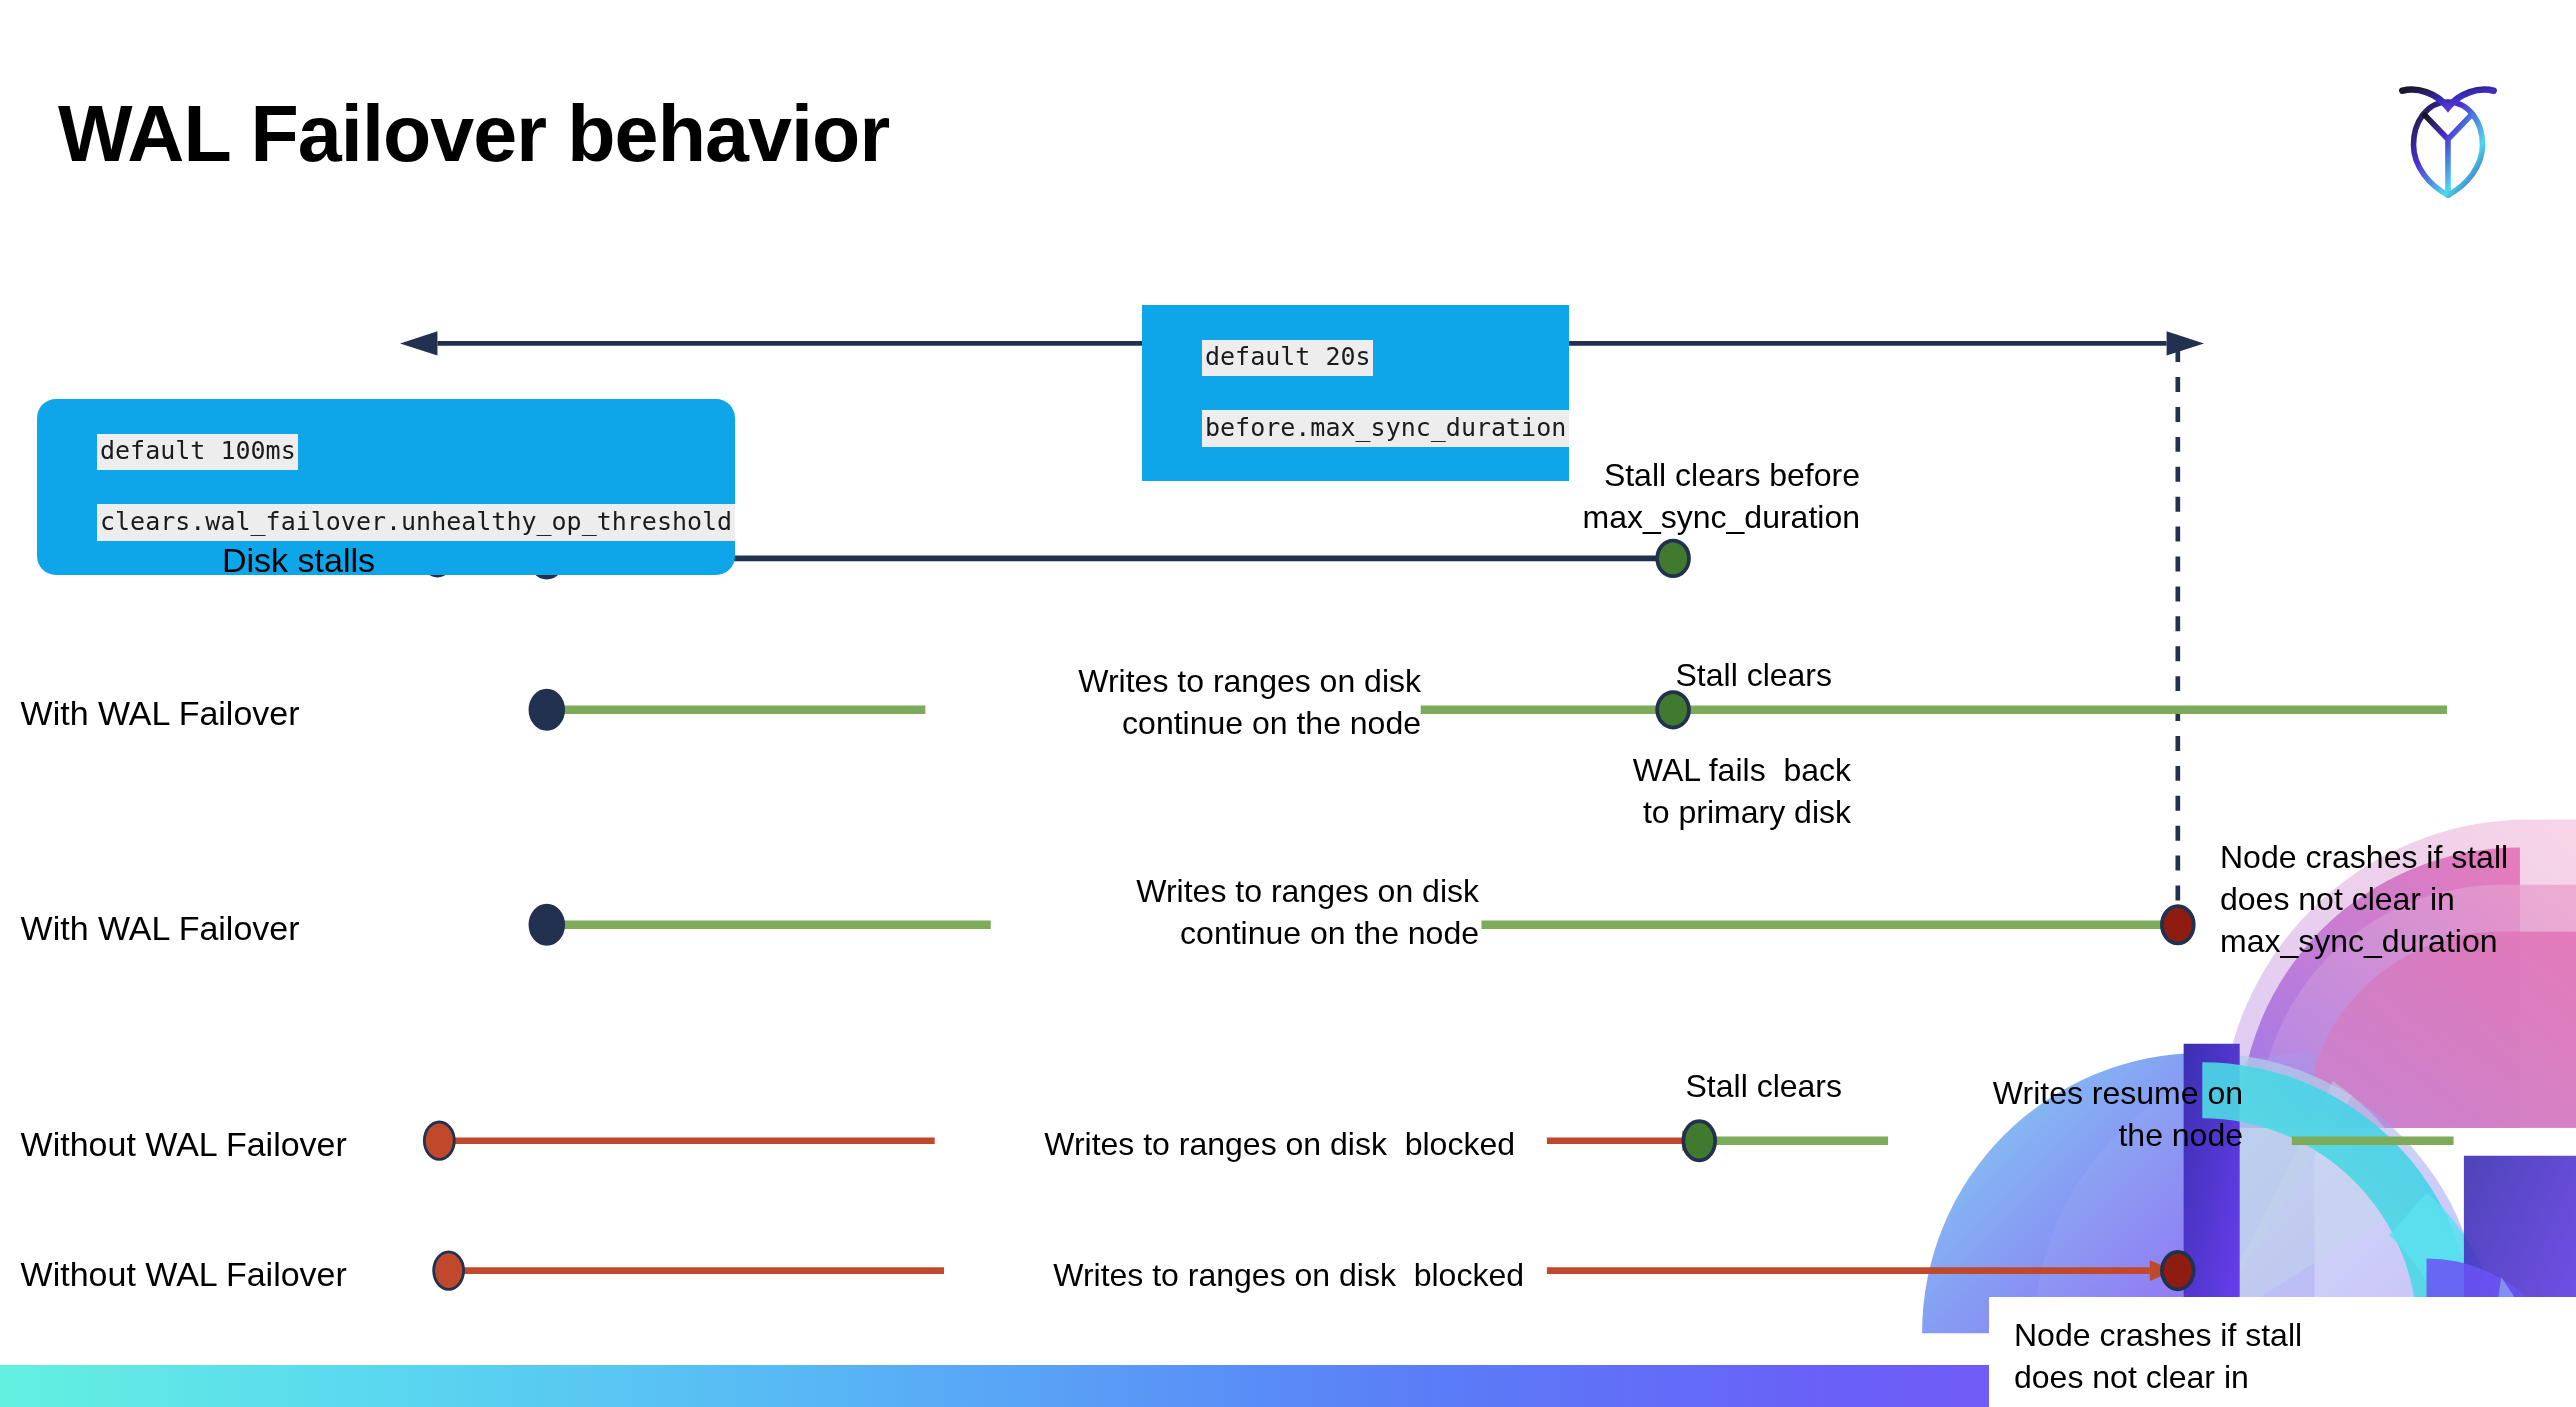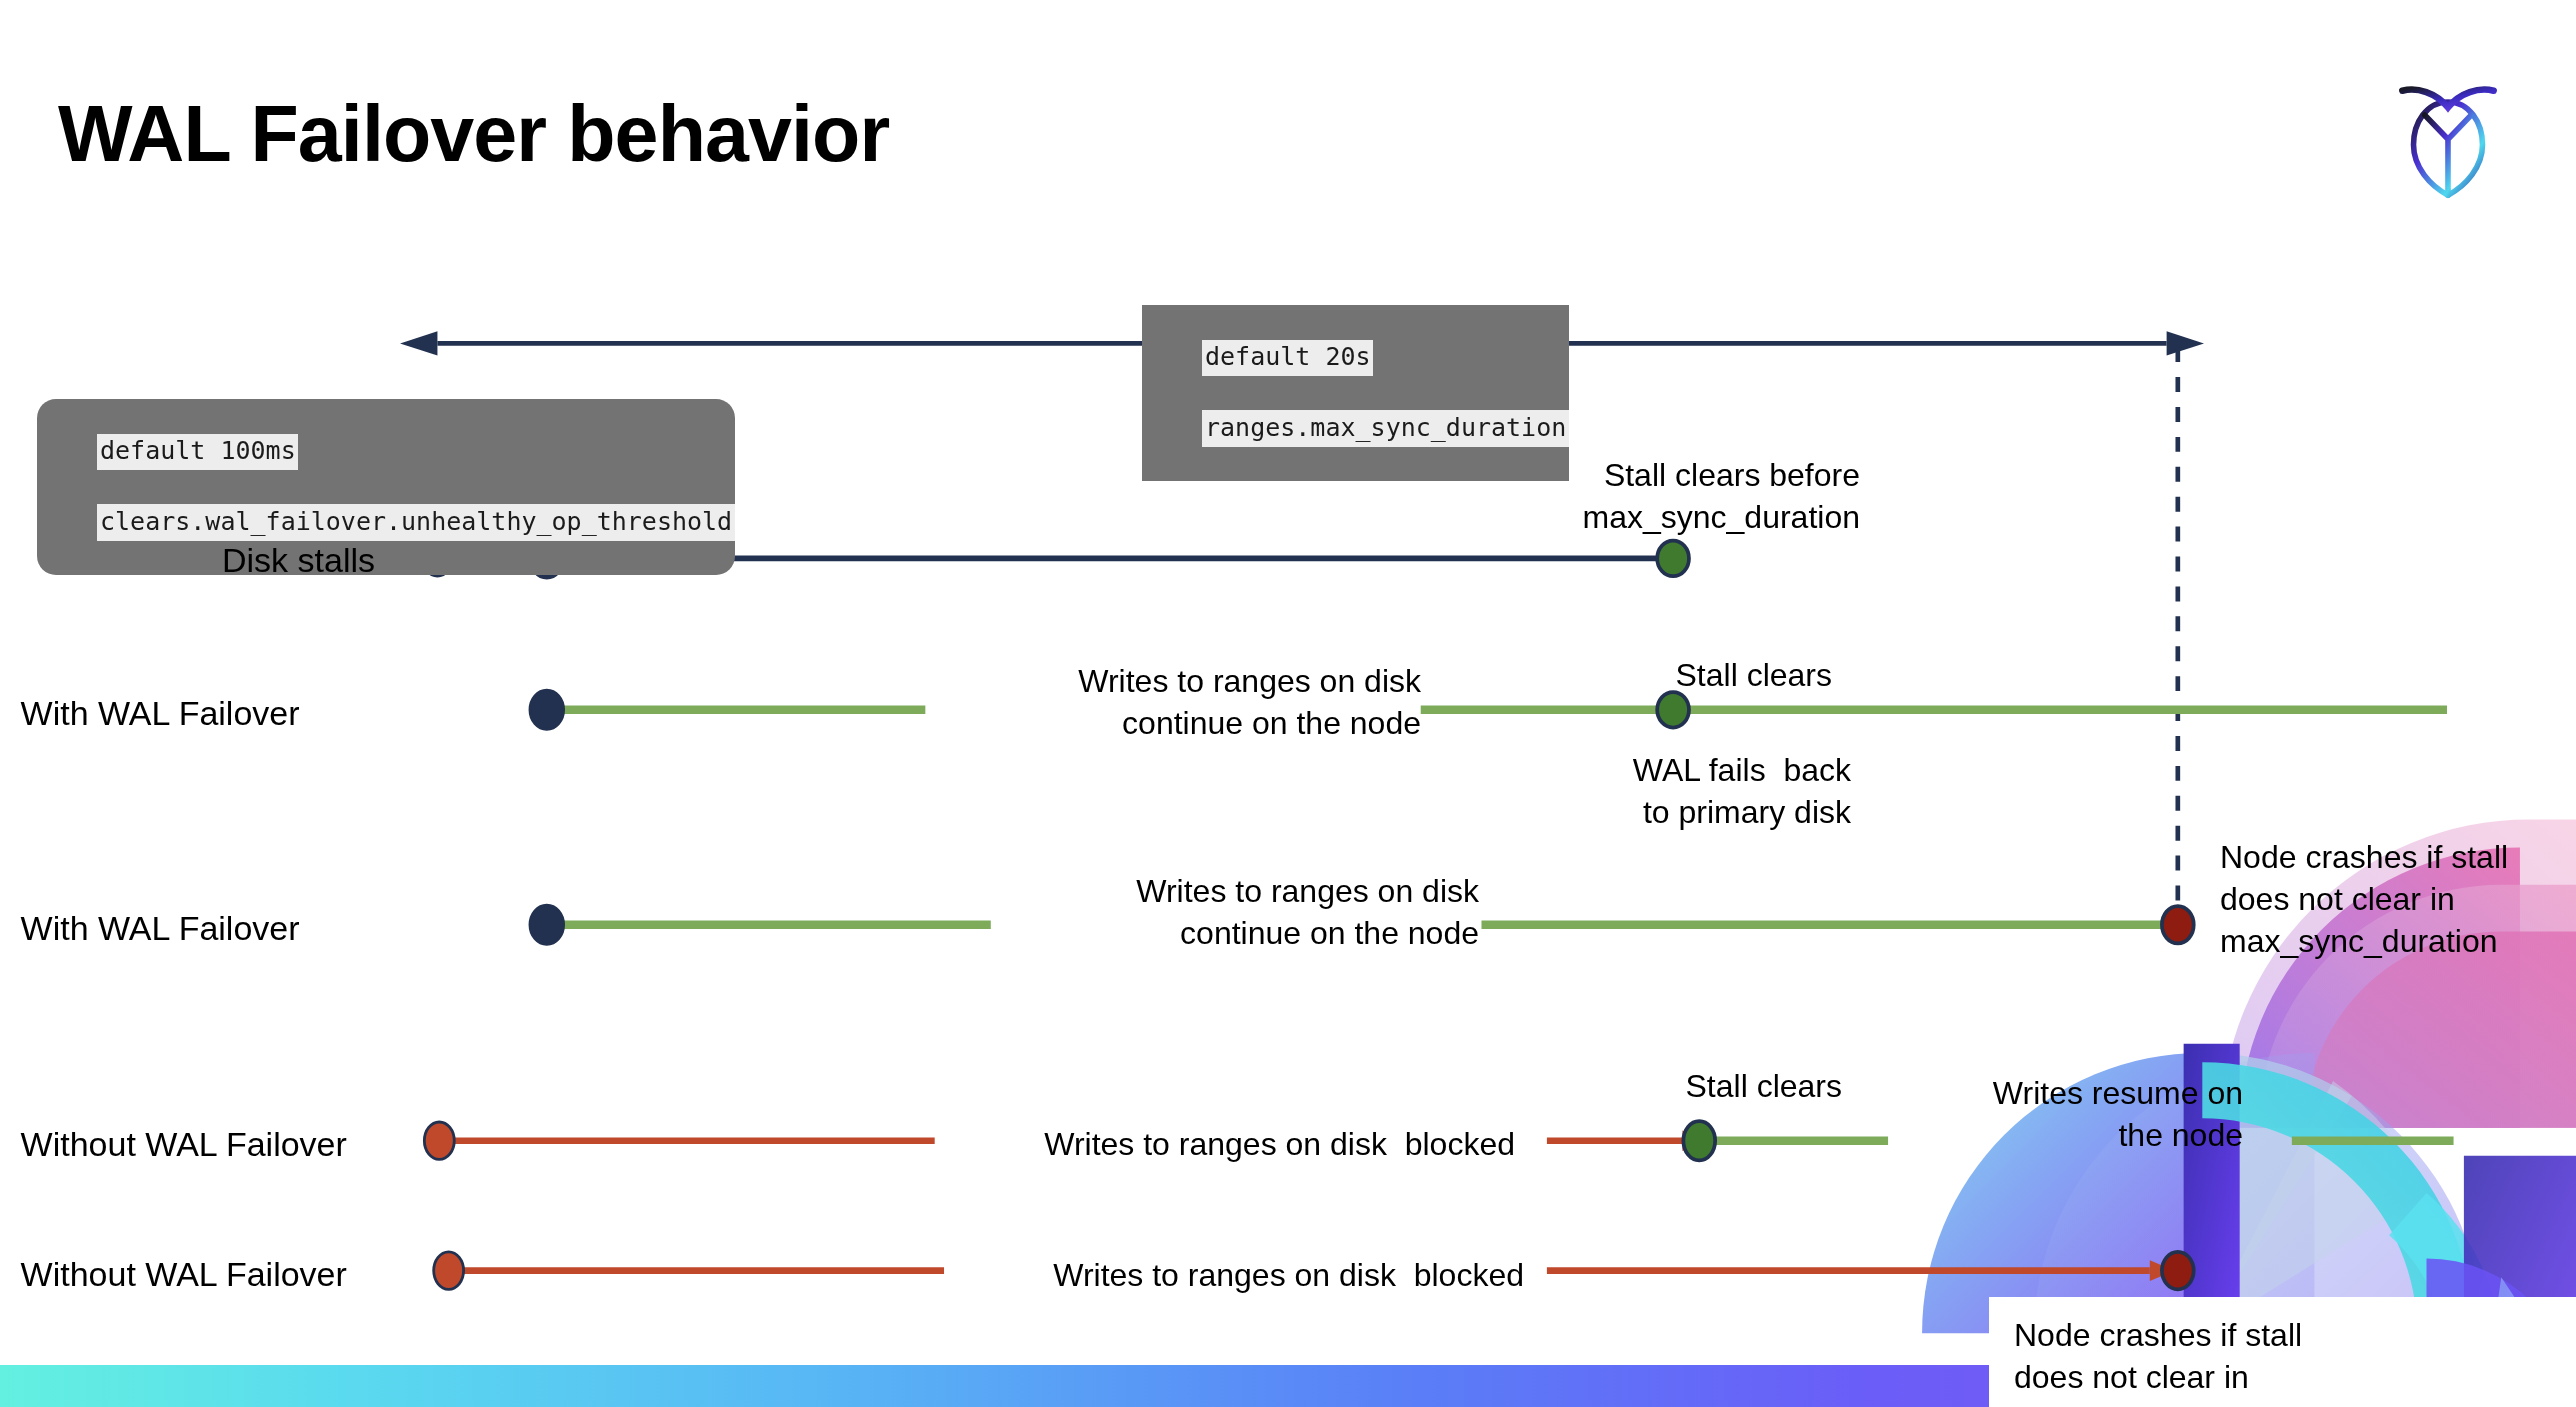--- a/index.html
+++ b/index.html
@@ -33,21 +33,21 @@
   }
   .whitebox{
     position:absolute;left:1989px;top:1251px;width:587px;height:157px;background:#fff;
   }
 
   
   .mono{
     position:absolute;
     font-family:"DejaVu Sans Mono","Liberation Mono",monospace;
     font-size:25px;color:#1b1b1b;white-space:pre;
-    background:#737373;line-height:1.38;
+    background:#0ea5e9;line-height:1.38;
   }
   .mono-line{background:#ededed;display:inline-block;padding:0.9px 2.8px;}
 
   
   .lbl{
     position:absolute;color:#000;font-size:32px;line-height:1.32;
     white-space:pre;
   }
   .lbl.c{text-align:right;}
   .lbl.l{text-align:left;}
@@ -215,21 +215,21 @@
     <g>
       <line x1="490" y1="1310" x2="1010" y2="1310" stroke="#c0492b" stroke-width="7"></line>
       <line x1="1655" y1="1310" x2="2300" y2="1310" stroke="#c0492b" stroke-width="7" marker-end="url(#arrOrange)"></line>
       <ellipse cx="480" cy="1310" rx="16" ry="20" fill="#c0492b" stroke="#22314f" stroke-width="3"></ellipse>
       <ellipse cx="2330" cy="1310" rx="17" ry="20" fill="#8e1c10" stroke="#22314f" stroke-width="4"></ellipse>
     </g>
   </svg>
 
   <div class="mono" style="left:1142px;top:259px;text-align:left;">
     <span class="mono-line">default 20s</span><br>
-    <span class="mono-line">ranges.max_sync_duration</span>
+    <span class="mono-line">before.max_sync_duration</span>
   </div>
 
   <div class="mono" style="left:37px;top:353px;text-align:left;border-radius:19px;">
     <span class="mono-line">default 100ms</span><br>
     <span class="mono-line">clears.wal_failover.unhealthy_op_threshold</span>
   </div>
 
   <div class="rowlabel" style="left:222px;top:495px;">Disk stalls</div>
 
   <div class="rowlabel" style="left:20.6px;top:648px;">With WAL Failover</div>

